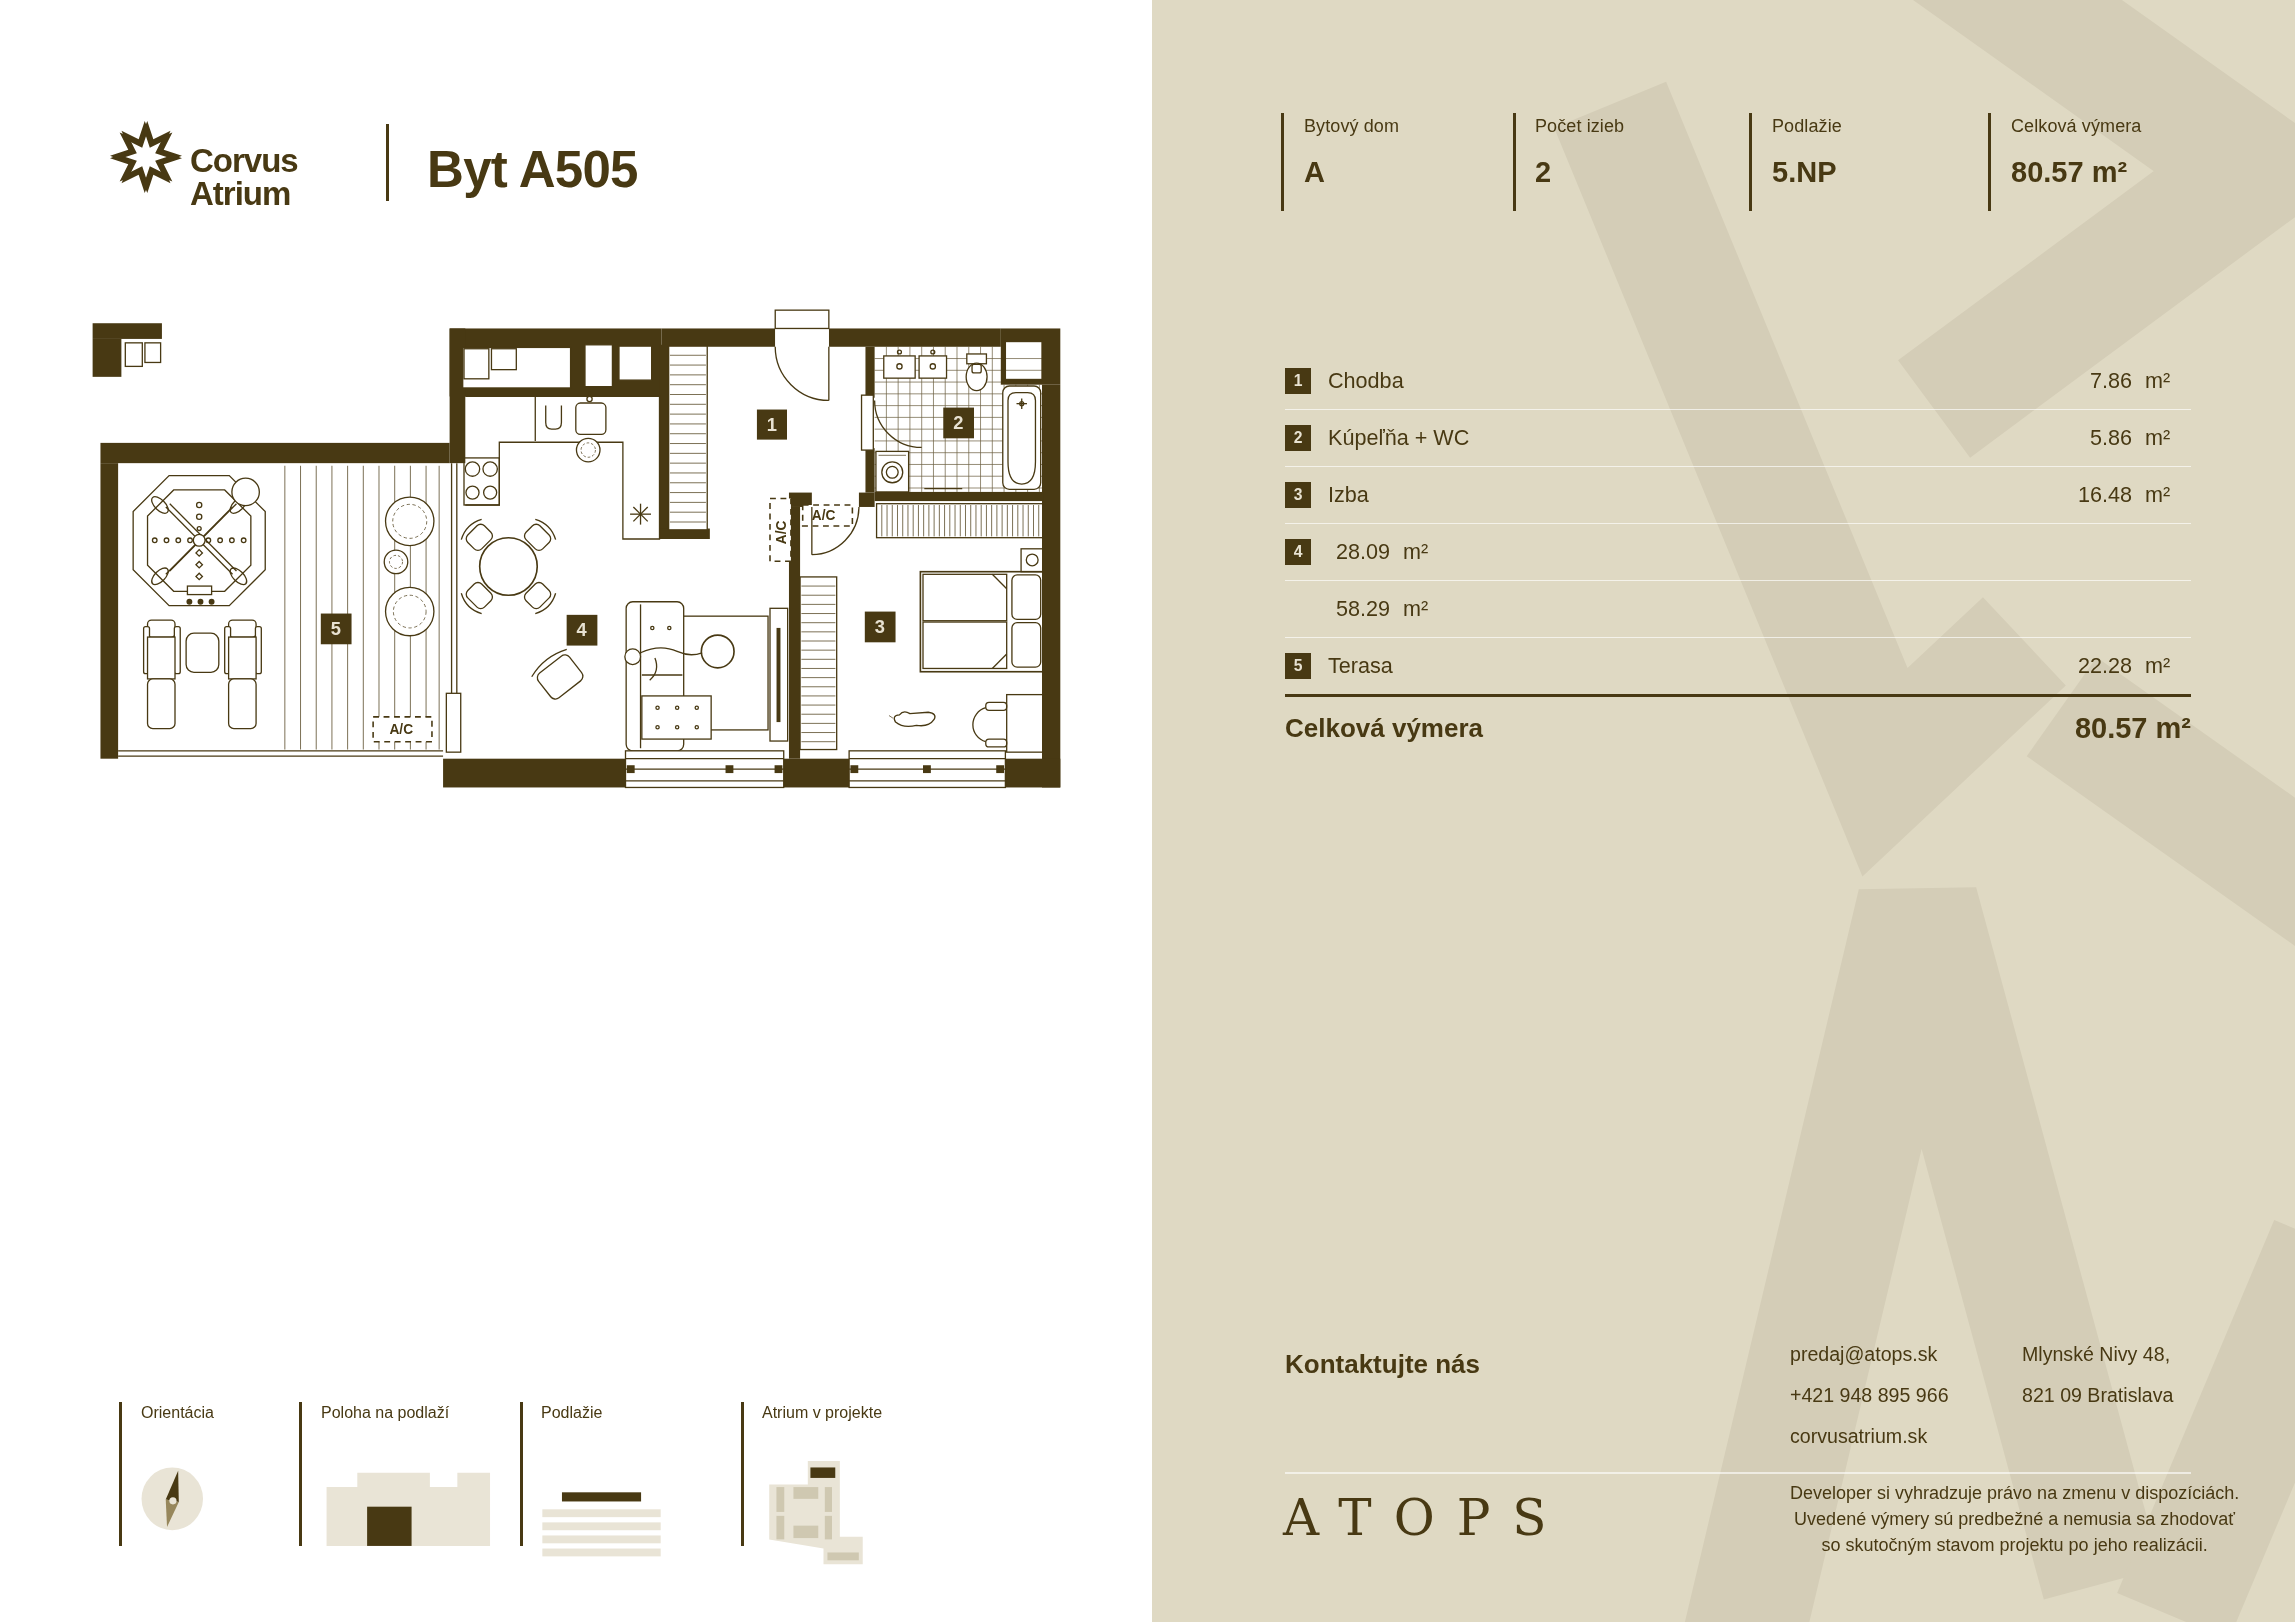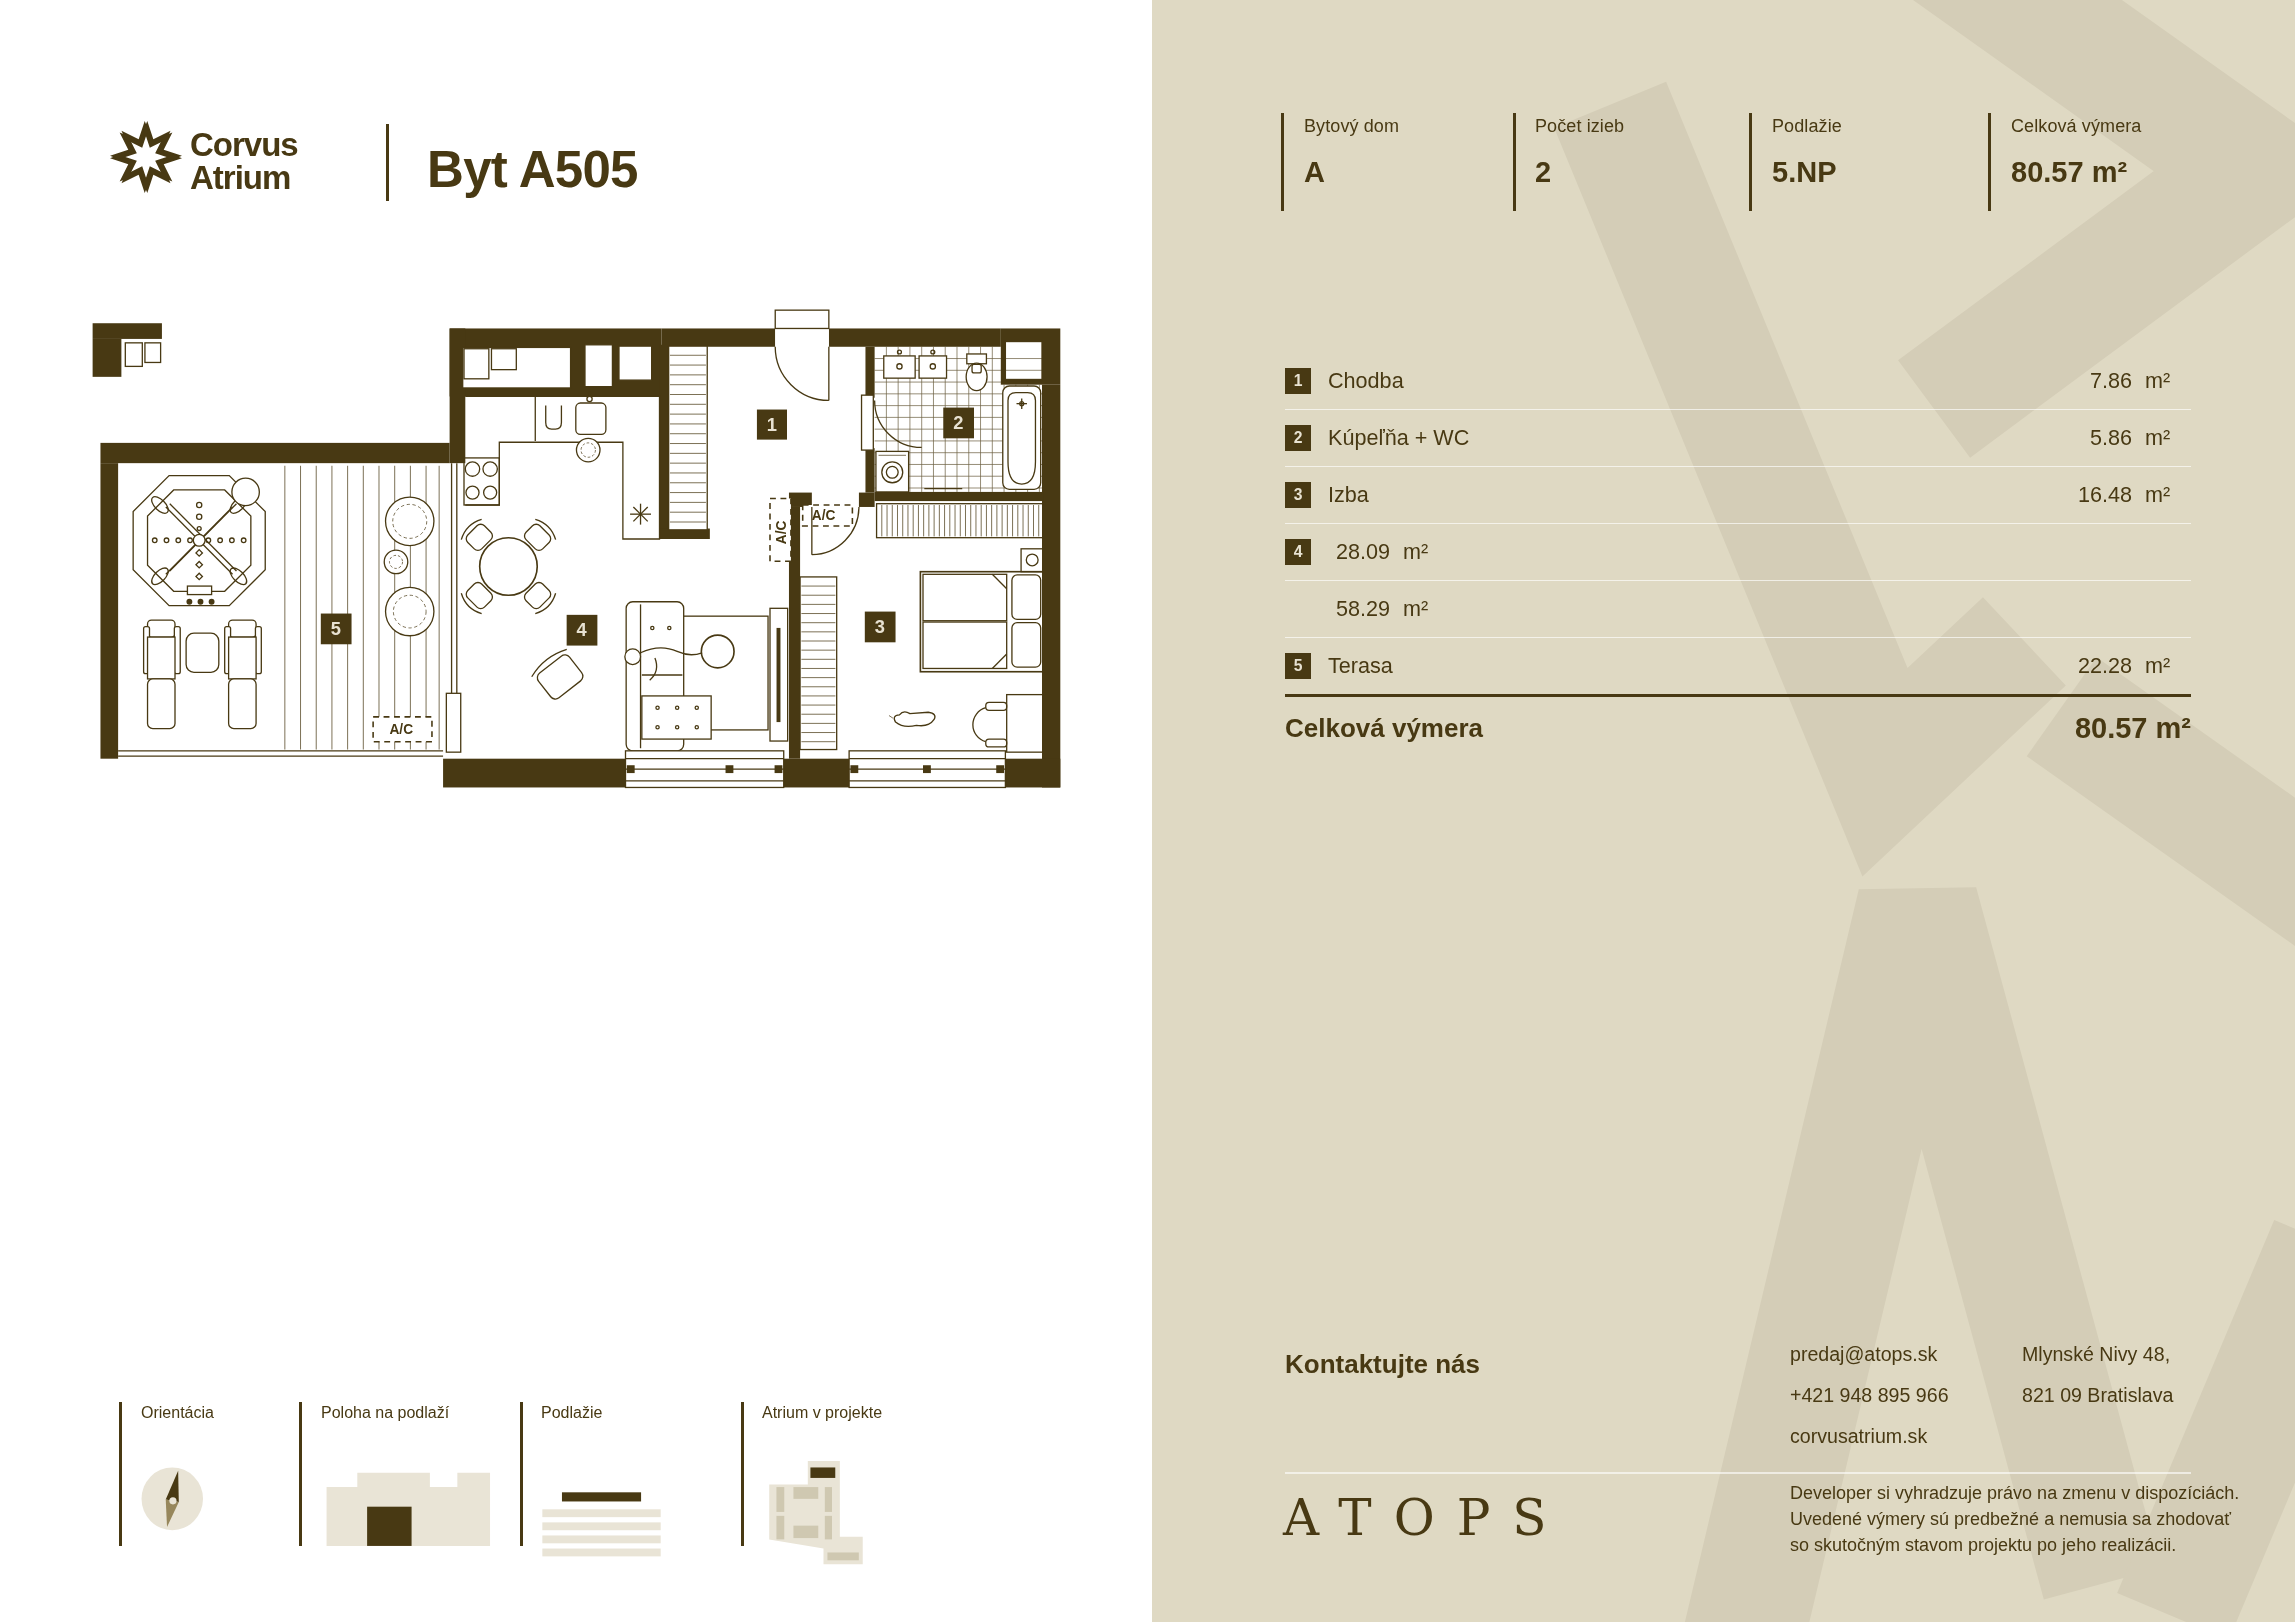--- a/index.html
+++ b/index.html
@@ -30,24 +30,24 @@
   .rvalue{font-size:21.6px;text-align:right;width:79px;}
   .runit{font-size:21.6px;width:46px;text-align:left;padding-left:13px;}
   .rtotal{display:flex;align-items:center;border-top:3.3px solid var(--brown);height:63px;margin-top:0px;}
   .rtotal .tlabel{font-size:26px;font-weight:bold;flex:1;}
   .rtotal .tvalue{font-size:29px;font-weight:bold;}
   .contact-heading{position:absolute;left:133px;top:1349px;font-size:26px;font-weight:bold;}
   .contact-col{position:absolute;font-size:19.6px;line-height:41px;}
   .light-divider{position:absolute;left:133px;top:1472px;width:906px;height:2px;background:rgba(255,255,255,.6);}
   .atops{position:absolute;left:131px;top:1489px;font-family:"DejaVu Serif","Liberation Serif",serif;
          font-size:50px;letter-spacing:22px;color:var(--brown);}
-  .disclaimer{position:absolute;left:638px;top:1480px;font-size:18px;line-height:26px;}
+  .disclaimer{position:absolute;left:638px;top:1480px;font-size:18px;line-height:26px;text-align:center;}
   
   .logo-line{font-size:33px;line-height:33px;font-weight:bold;letter-spacing:-1px;}
-  .logo-text{position:absolute;left:190px;top:128px;}
+  .logo-text{position:absolute;left:190px;top:144px;}
   .logo-divider{position:absolute;left:386px;top:124px;width:2.6px;height:77px;background:var(--brown);}
   .unit-title{position:absolute;left:427px;top:140px;font-size:51px;font-weight:bold;letter-spacing:-0.7px;}
   
   .leg-bar{position:absolute;top:1402px;width:2.6px;height:144px;background:var(--brown);}
   .leg-label{position:absolute;top:1404px;font-size:16px;}
 </style>
 <title>Byt A505</title></head>
 <body>
 
 <div class="page">

